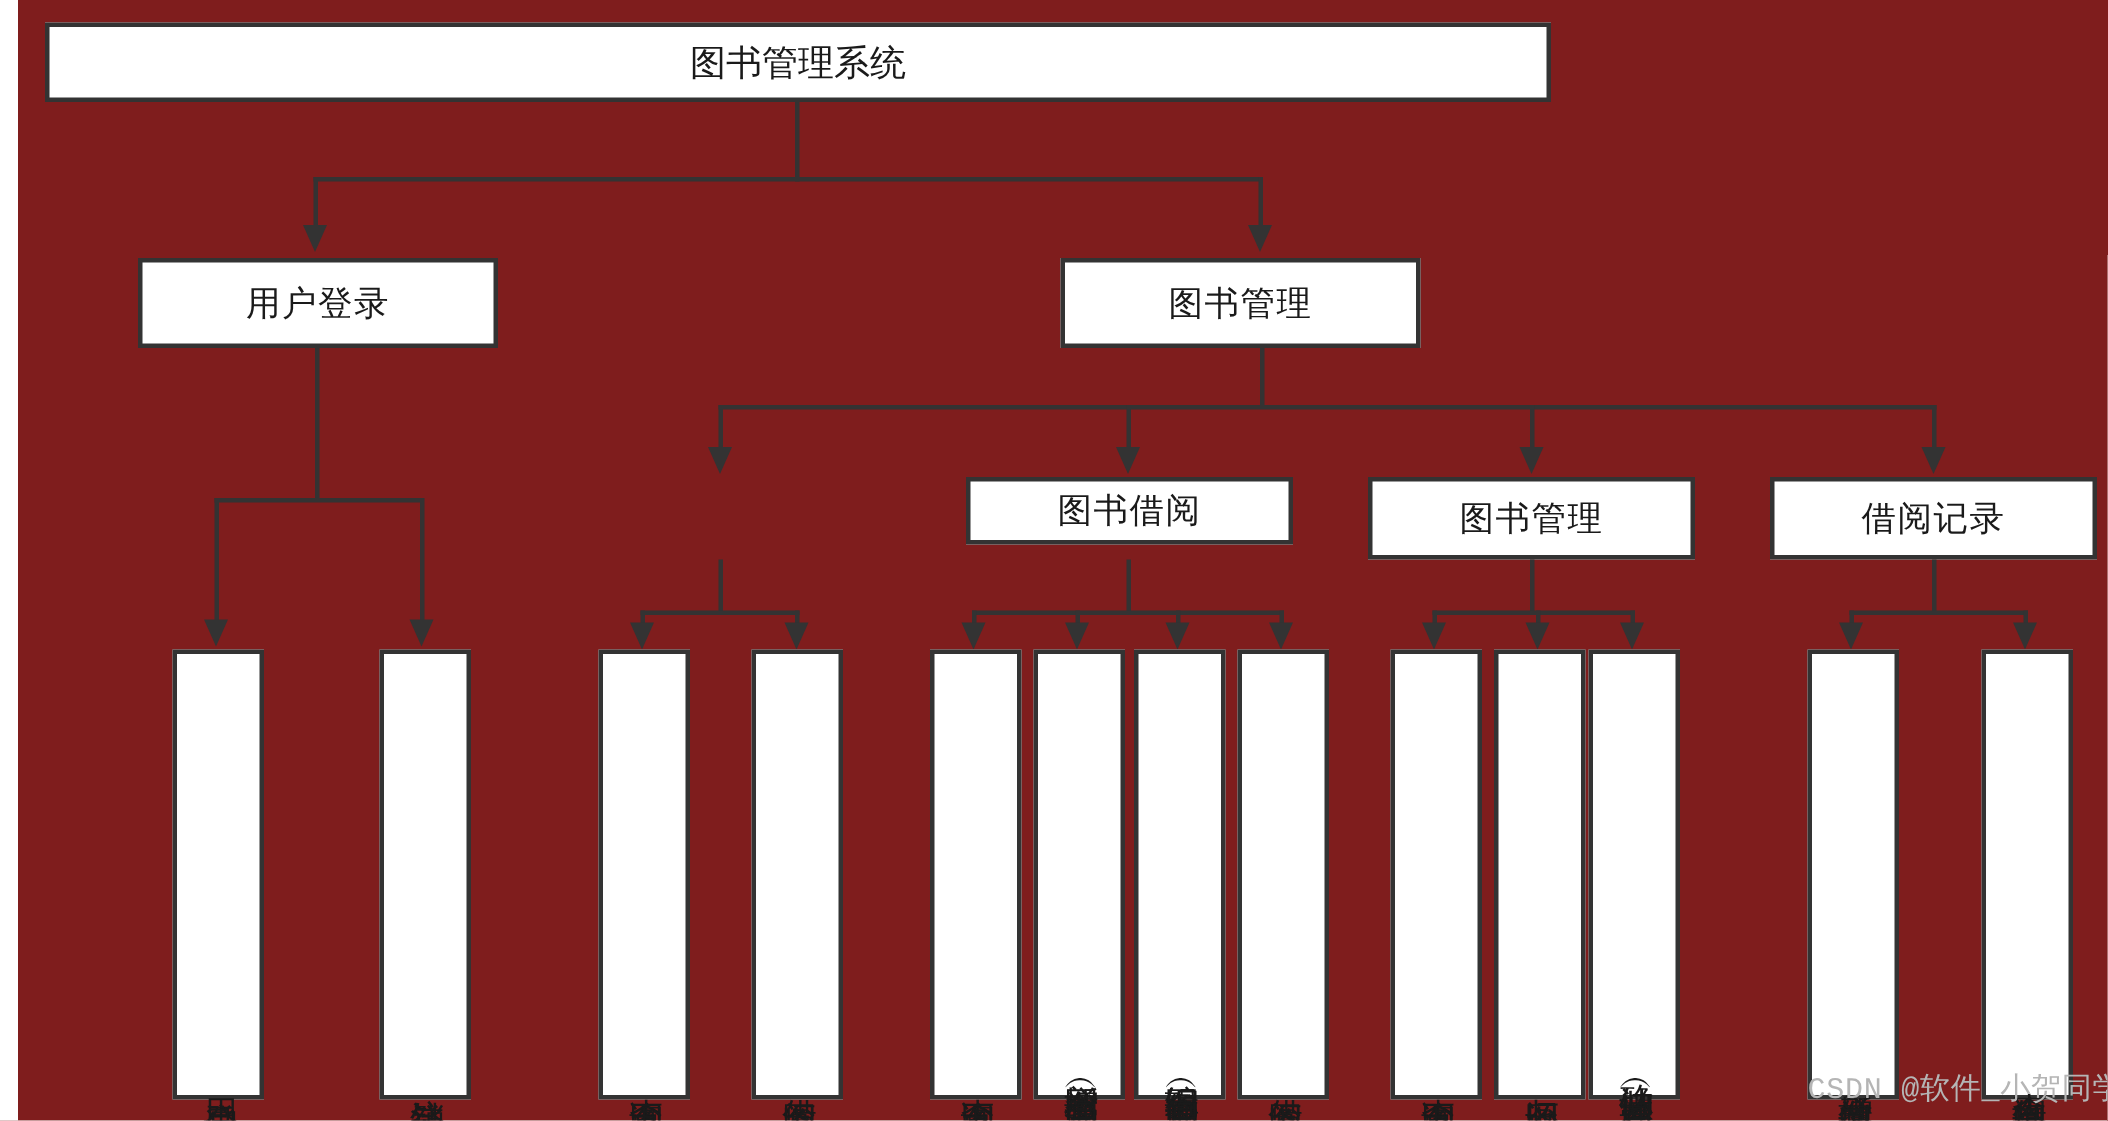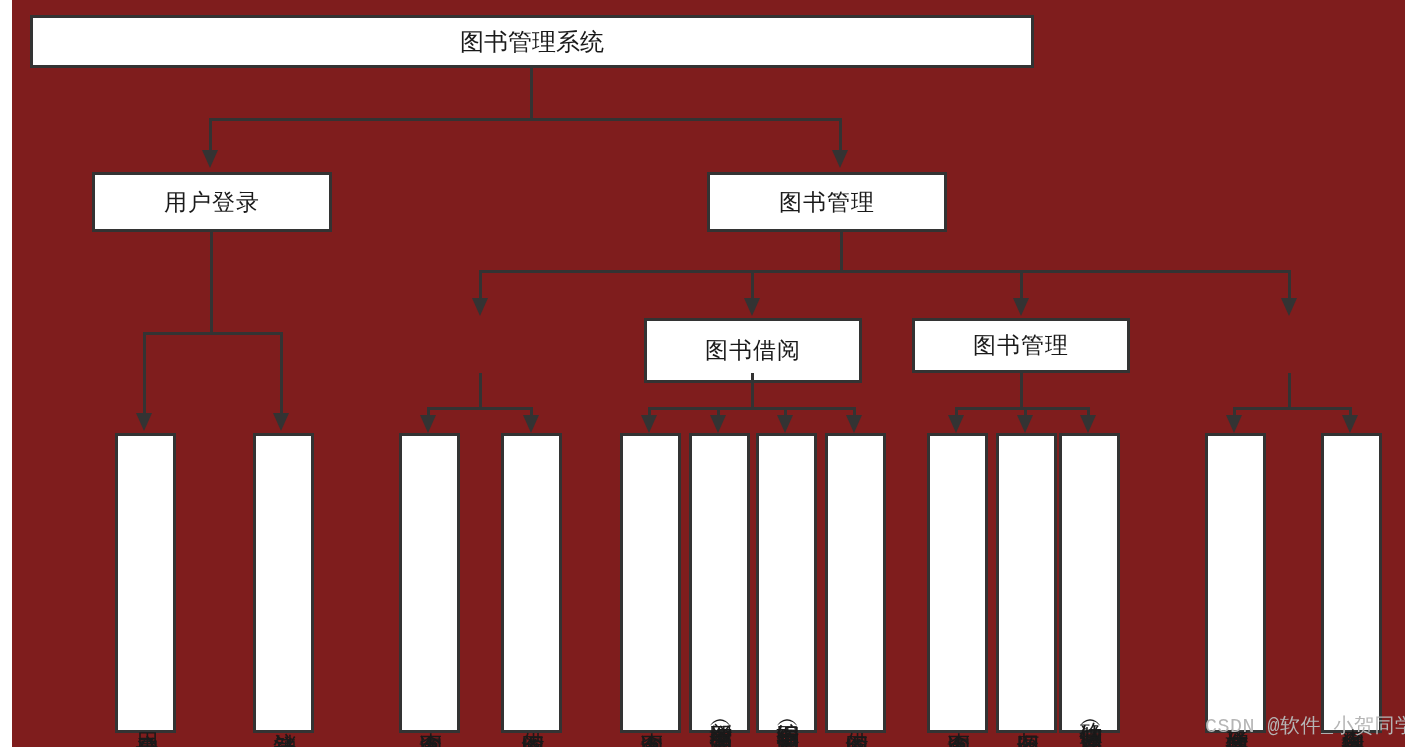--- a/index.html
+++ b/index.html
@@ -115,25 +115,28 @@
 
   <div class="edge v" style="left:467px; top:270px; width:3px; height:30px;"></div>
   <div class="arrow" style="left:460px; top:298px;"></div>
   <div class="edge v" style="left:739px; top:270px; width:3px; height:30px;"></div>
   <div class="arrow" style="left:732px; top:298px;"></div>
   <div class="edge v" style="left:1008px; top:270px; width:3px; height:30px;"></div>
   <div class="arrow" style="left:1001px; top:298px;"></div>
   <div class="edge v" style="left:1276px; top:270px; width:3px; height:30px;"></div>
   <div class="arrow" style="left:1269px; top:298px;"></div>
 
-  <div class="node horiz" style="left:632px; top:318px; width:218px; height:65px;">
+  <div class="node horiz" style="left:632px; top:318px; width:218px; height:45px;">
     <span>图书借阅</span>
   </div>
   <div class="node horiz" style="left:900px; top:318px; width:218px; height:55px;">
     <span>图书管理</span>
+  </div>
+  <div class="node horiz" style="left:1168px; top:318px; width:218px; height:55px;">
+    <span>借阅记录</span>
   </div>
 
   <div class="edge v" style="left:467px; top:373px; width:3px; height:36px;"></div>
   <div class="edge h" style="left:415px; top:407px; width:106px; height:3px;"></div>
   <div class="edge v" style="left:415px; top:407px; width:3px; height:12px;"></div>
   <div class="arrow" style="left:408px; top:415px;"></div>
   <div class="edge v" style="left:518px; top:407px; width:3px; height:12px;"></div>
   <div class="arrow" style="left:511px; top:415px;"></div>
 
   <div class="node leaf" style="left:387px; top:433px; width:61px; height:300px;">

